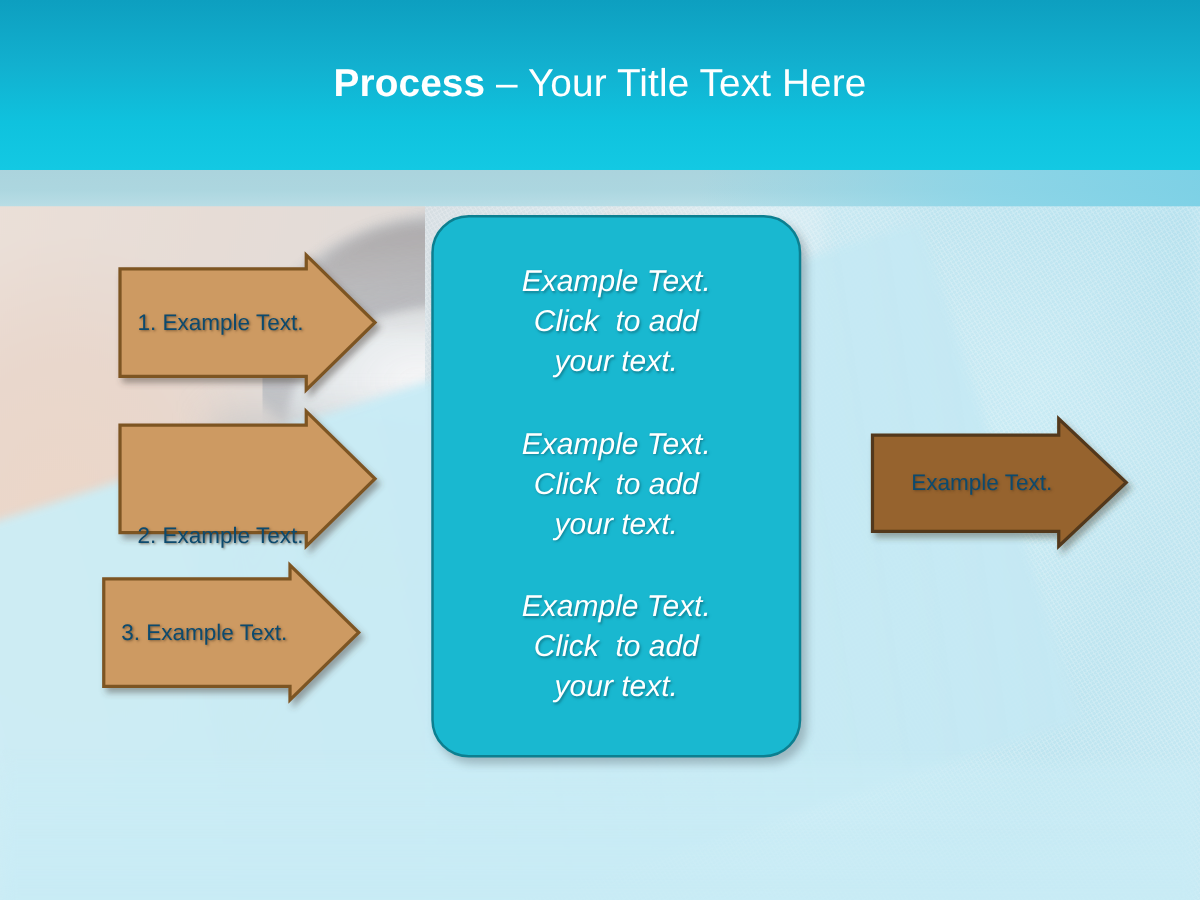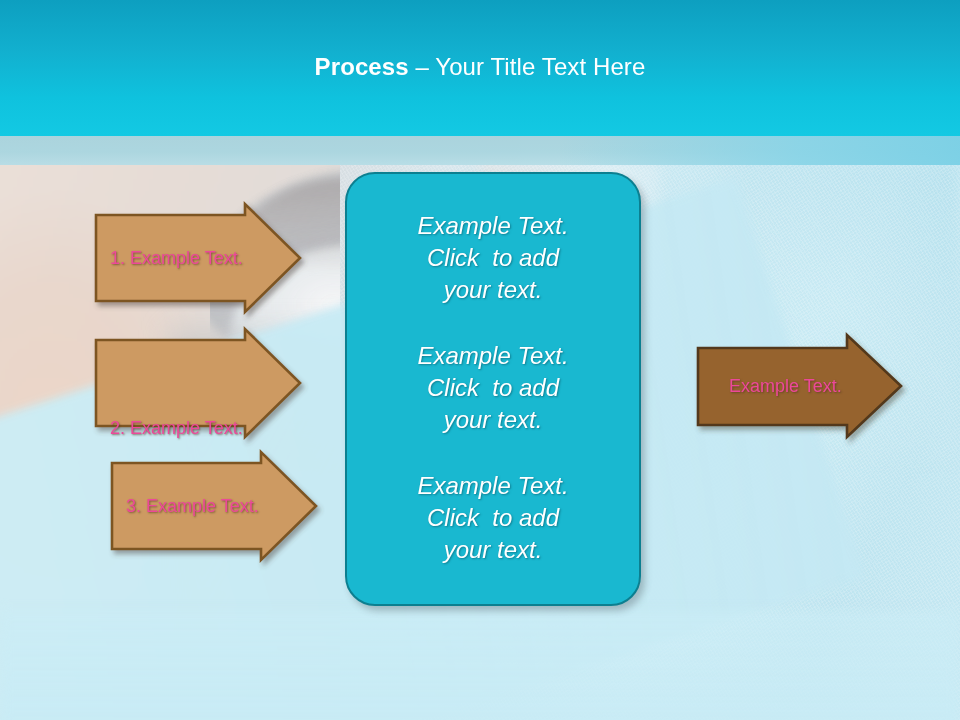--- a/index.html
+++ b/index.html
@@ -166,48 +166,48 @@
     width: 400px; height: 29px;
     background: linear-gradient(100deg, rgba(160,214,228,0) 0%, rgba(132,212,232,0.8) 60%, rgba(120,208,230,0.9) 100%);
   }
 
   .slide-title {
     position: absolute;
     left: 0; top: 46px;
     width: 960px;
     text-align: center;
     color: #ffffff;
-    font-size: 24px;
+    font-size: 31px;
     line-height: 42px;
     letter-spacing: 0.1px;
     white-space: nowrap;
   }
   .slide-title .t-strong { font-weight: 700; }
   .slide-title .t-light  { font-weight: 300; }
 
   
   .arrow {
     position: absolute;
     display: flex;
     align-items: center;
   }
   .arrow svg { position: absolute; left: 0; top: 0; overflow: visible; }
   .arrow-label {
     position: relative;
     z-index: 2;
-    color: #ec4899;
+    color: #0c4a6e;
     font-size: 18px;
     line-height: 20px;
     white-space: nowrap;
     text-shadow: 1px 1px 2px rgba(80,55,30,0.65);
   }
 
   #arrow-1 { left: 95px; top: 203px;  width: 206px; height: 110px; }
   #arrow-2 { left: 95px; top: 328px;  width: 206px; height: 110px; align-items: flex-end; }
-  #arrow-3 { left: 111px; top: 451px;  width: 206px; height: 110px; }
+  #arrow-3 { left: 82px; top: 451px;  width: 206px; height: 110px; }
 
   #arrow-1 .arrow-label,
   #arrow-2 .arrow-label,
   #arrow-3 .arrow-label { margin-left: 15px; }
 
   #arrow-out { left: 697px; top: 334px; width: 206px; height: 104px; }
   #arrow-out .arrow-label { margin-left: 32px; }
 
   
   #center-box {

